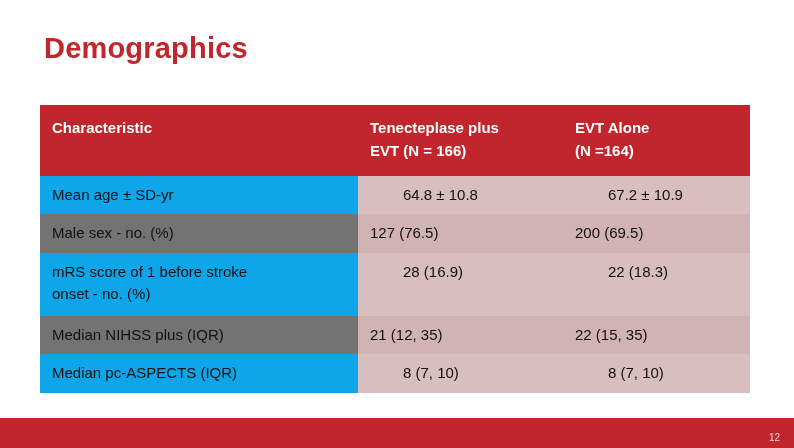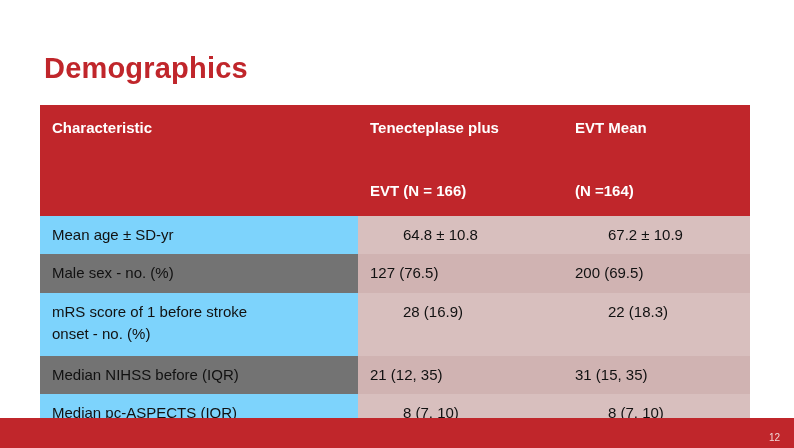--- a/index.html
+++ b/index.html
@@ -18,21 +18,21 @@
     left: 0;
     top: 0;
     width: 794px;
     height: 448px;
     background: #ffffff;
     overflow: hidden;
   }
   .slide-title {
     position: absolute;
     left: 44px;
-    top: 52px;
+    top: 32px;
     font-size: 29px;
     font-weight: bold;
     color: #c0262b;
     letter-spacing: 0.2px;
     white-space: nowrap;
   }
   .table-wrap {
     position: absolute;
     left: 40px;
     top: 105px;
@@ -53,34 +53,33 @@
     font-size: 15px;
     font-weight: bold;
     text-align: left;
     vertical-align: top;
     padding: 11px 12px 13px 12px;
     line-height: 1.55;
     border: none;
   }
   table.demo thead th .l2 {
     display: block;
-    margin-top: 40px;
   }
   table.demo tbody td {
     font-size: 15px;
     color: #111111;
     text-align: left;
     vertical-align: top;
     padding: 8px 12px 8px 12px;
     line-height: 1.5;
     border: none;
     font-weight: normal;
   }
   
-  tbody tr.odd td.col1 { background: #7dd3fc; }
+  tbody tr.odd td.col1 { background: #0ea5e9; }
   tbody tr.odd td.col2, tbody tr.odd td.col3 { background: #d8bfbe; padding-left: 45px; }
   tbody tr.even td.col1 { background: #737373; }
   tbody tr.even td.col2, tbody tr.even td.col3 { background: #d0b3b2; }
 
   tbody tr td.col1 { }
   td .wrap2 { display: block; }
   td .wrap2 .ln { display: block; }
   tbody tr.tall td { padding-top: 8px; padding-bottom: 10px; }
 
   .footer-bar {
@@ -116,21 +115,21 @@
       <thead>
         <tr>
           <th class="col1">
             <span class="l1">Characteristic</span>
           </th>
           <th class="col2">
             <span class="l1">Tenecteplase plus</span>
             <span class="l2">EVT (N = 166)</span>
           </th>
           <th class="col3">
-            <span class="l1">EVT Mean</span>
+            <span class="l1">EVT Alone</span>
             <span class="l2">(N =164)</span>
           </th>
         </tr>
       </thead>
       <tbody>
         <tr class="odd">
           <td class="col1">
             <span class="wrap2">
               <span class="ln">Mean age ± SD-yr</span>
             </span>
@@ -153,25 +152,25 @@
               <span class="ln">mRS score of 1 before stroke</span>
               <span class="ln">onset - no. (%)</span>
             </span>
           </td>
           <td class="col2">28 (16.9)</td>
           <td class="col3">22 (18.3)</td>
         </tr>
         <tr class="even">
           <td class="col1">
             <span class="wrap2">
-              <span class="ln">Median NIHSS before (IQR)</span>
+              <span class="ln">Median NIHSS plus (IQR)</span>
             </span>
           </td>
           <td class="col2">21 (12, 35)</td>
-          <td class="col3">31 (15, 35)</td>
+          <td class="col3">22 (15, 35)</td>
         </tr>
         <tr class="odd">
           <td class="col1">
             <span class="wrap2">
               <span class="ln">Median pc-ASPECTS (IQR)</span>
             </span>
           </td>
           <td class="col2">8 (7, 10)</td>
           <td class="col3">8 (7, 10)</td>
         </tr>

